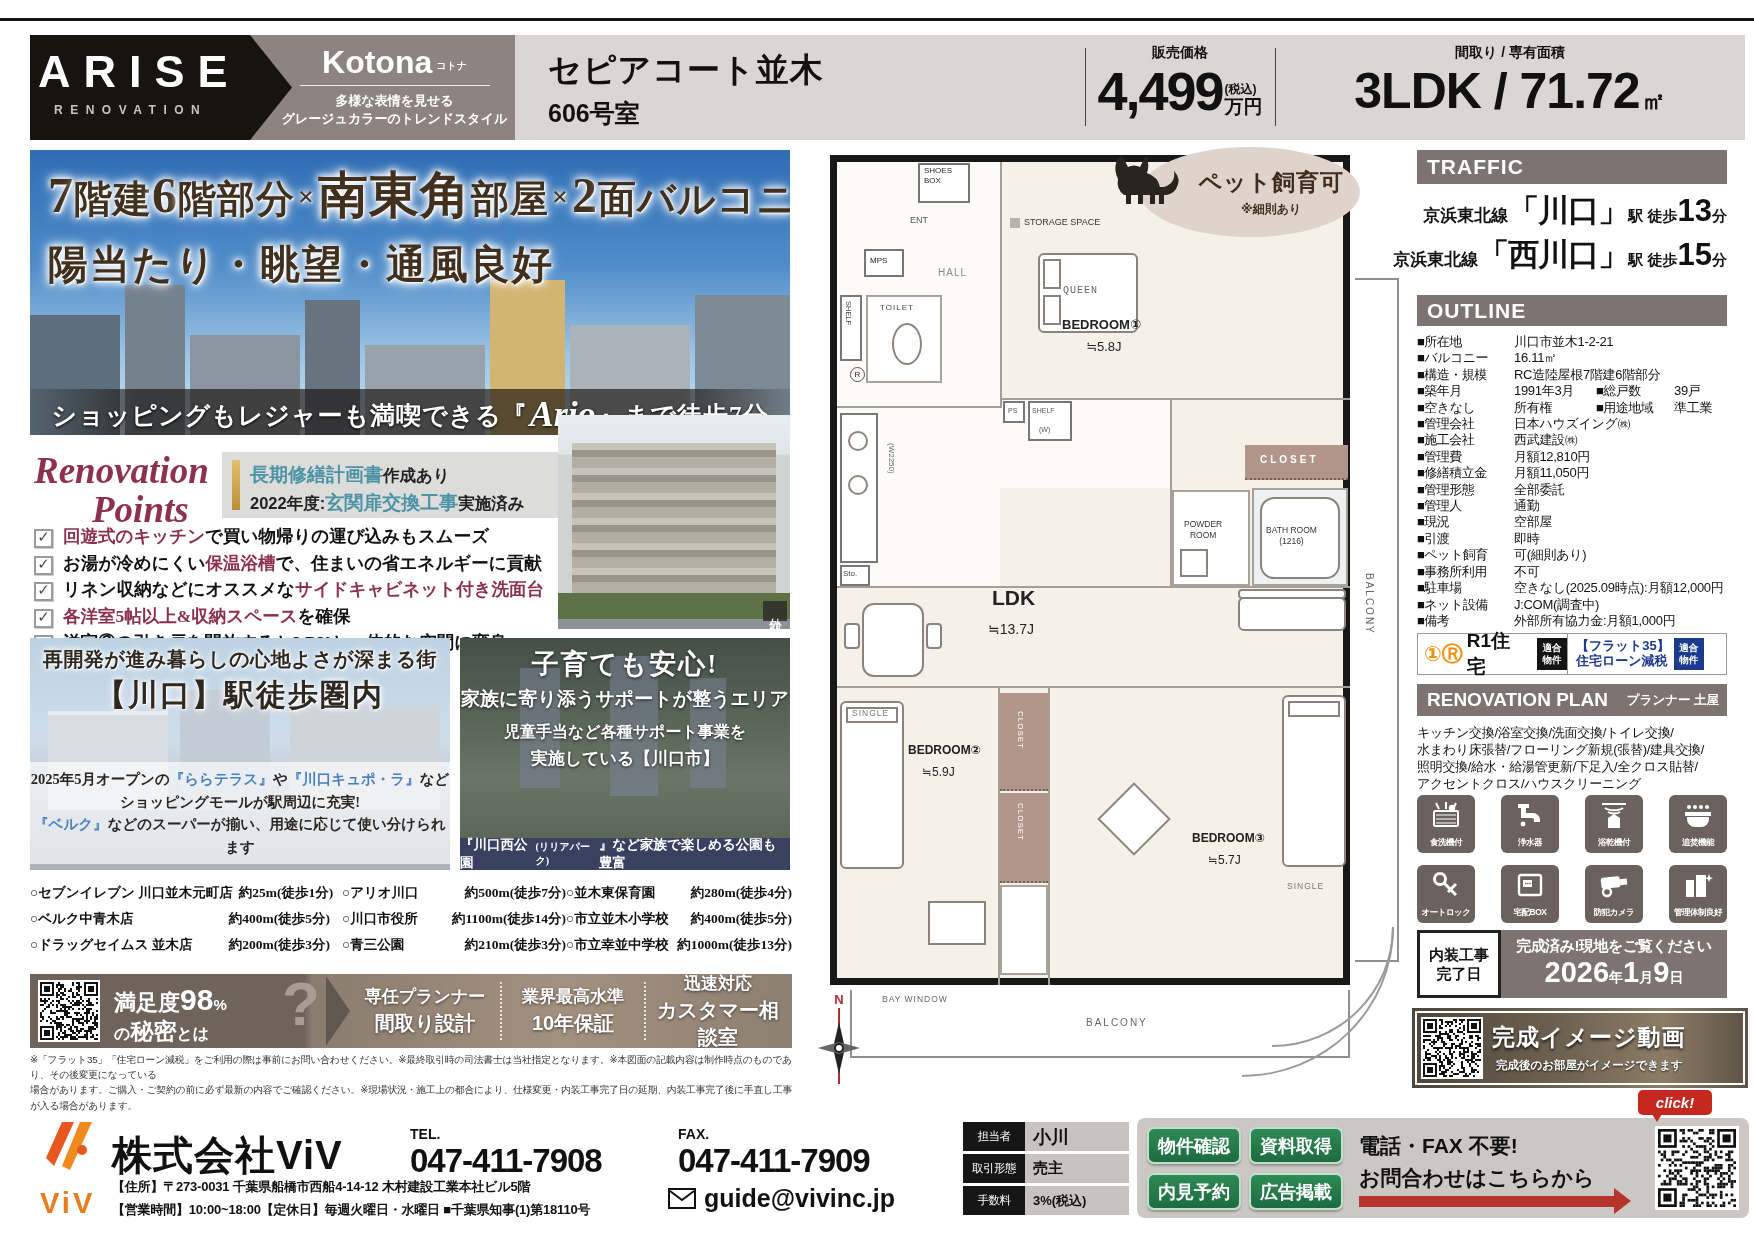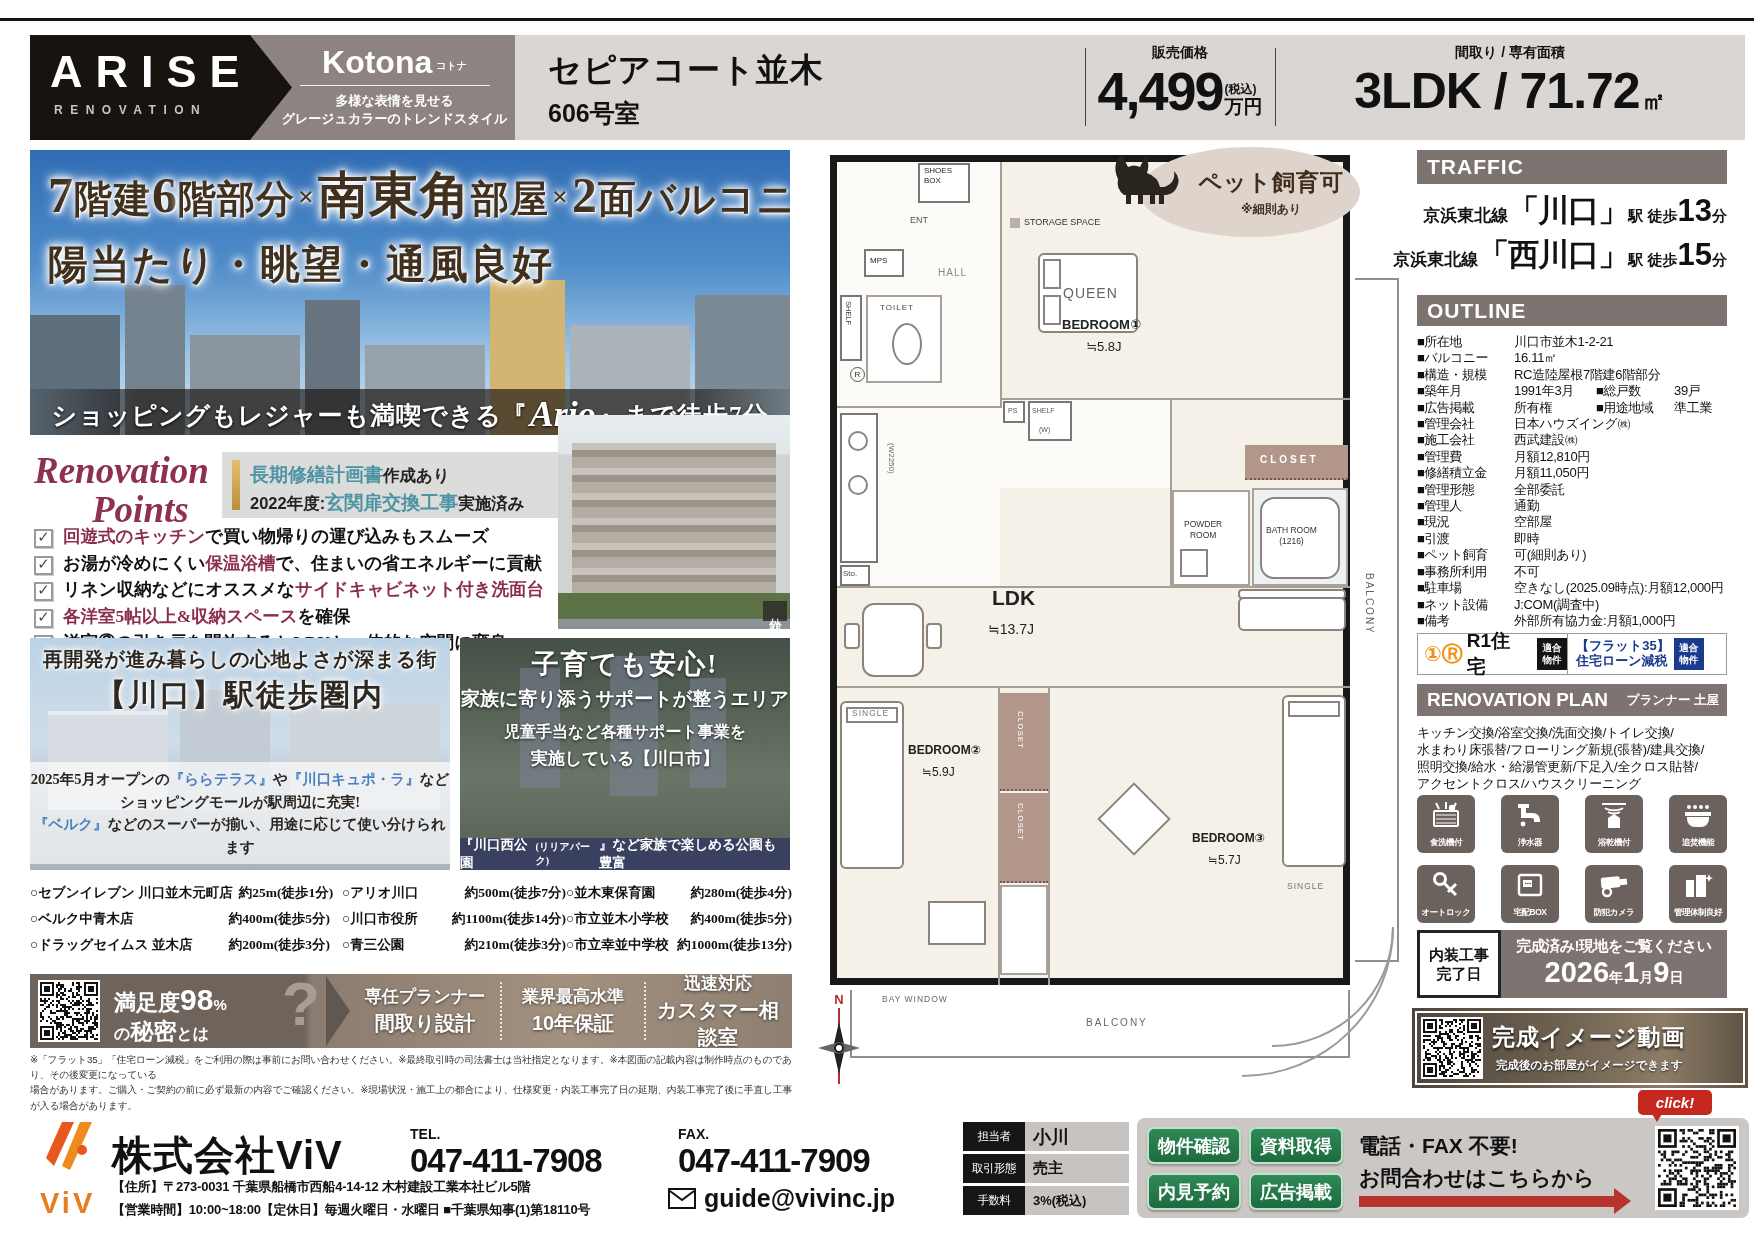--- a/index.html
+++ b/index.html
@@ -5,21 +5,21 @@
   html,body{margin:0;padding:0;background:#eee}
   #page{position:relative;width:1754px;height:1241px;background:#fff;overflow:hidden;
         font-family:"Liberation Sans","DejaVu Sans",sans-serif;color:#111}
   .abs{position:absolute}
   .ser{font-family:"Liberation Serif","DejaVu Serif",serif}
   
   #topline{left:0;top:18px;width:1754px;height:3px;background:#141414}
   
   #h-arise{left:30px;top:35px;width:262px;height:105px;background:#17130f;z-index:3;
            clip-path:polygon(0 0,84% 0,100% 50%,84% 100%,0 100%);padding-top:14px;box-sizing:border-box}
-  #h-arise .l1{font-size:45px;font-weight:900;color:#fff;letter-spacing:13px;padding-left:20px;line-height:1}
+  #h-arise .l1{font-size:45px;font-weight:900;color:#fff;letter-spacing:13px;padding-left:8px;line-height:1}
   #h-arise .l2{font-size:12px;font-weight:bold;color:#c9c4c0;letter-spacing:7.5px;padding-left:24px;margin-top:9px}
   #h-kotona{left:246px;top:35px;width:269px;height:105px;background:#8d8380;z-index:2;color:#fff;
             text-align:center;box-sizing:border-box;padding:10px 0 0 28px}
   #h-kotona .nm{font-size:32px;font-weight:900;line-height:1.1}
   #h-kotona .rb{font-size:10px;font-weight:bold;vertical-align:4px;margin-left:4px}
   #h-kotona .dv{width:190px;height:1px;background:#fff;opacity:.85;margin:5px auto 6px}
   #h-kotona .tg{font-size:13px;font-weight:bold;line-height:1.35}
   #h-band{left:515px;top:35px;width:1230px;height:105px;background:#d9d6d3;z-index:1}
   #h-prop{left:548px;top:48px;z-index:2}
   #h-prop .pn{font-size:33px;font-weight:900;letter-spacing:1px}
@@ -791,21 +791,21 @@
     <div id="fp-labels">
         <span class="fp-lab" style="left: 114px; top: 21px; font-size: 8px;">SHOES
 BOX</span>
         <span class="fp-lab" style="left: 100px; top: 70px; font-size: 9px; color: rgb(85, 85, 85);">ENT</span>
         <span class="fp-lab" style="left: 214px; top: 72px; font-size: 9px; color: rgb(51, 51, 51);">STORAGE SPACE</span>
         <span class="fp-lab" style="left: 60px; top: 111px; font-size: 8px;">MPS</span>
         <span class="fp-lab" style="left: 128px; top: 122px; font-size: 10px; color: rgb(136, 136, 136); letter-spacing: 1px;">HALL</span>
         <span class="fp-lab fp-v" style="left: 34px; top: 156px; font-size: 7.5px; color: rgb(68, 68, 68);">SHELF</span>
         <span class="fp-lab" style="left: 70px; top: 158px; font-size: 8px; color: rgb(68, 68, 68); letter-spacing: 1px;">TOILET</span>
         <span class="fp-lab fp-circ" style="left: 40px; top: 222px; font-size: 8px;">R</span>
-        <span class="fp-lab" style="left: 253px; top: 140px; font-size: 14px; color: rgb(102, 102, 102); letter-spacing: 1px;">QUEEN</span>
+        <span class="fp-lab" style="left: 253px; top: 140px; font-size: 10px; color: rgb(102, 102, 102); letter-spacing: 1px; font-family: Liberation Mono, monospace;">QUEEN</span>
         <span class="fp-lab" style="left: 252px; top: 172px; font-size: 13px; font-weight: bold;">BEDROOM①</span>
         <span class="fp-lab" style="left: 276px; top: 194px; font-size: 13px;">≒5.8J</span>
         <span class="fp-lab" style="left: 198px; top: 262px; font-size: 7px; color: rgb(85, 85, 85);">PS</span>
         <span class="fp-lab" style="left: 222px; top: 262px; font-size: 7px; color: rgb(85, 85, 85);">SHELF</span>
         <span class="fp-lab" style="left: 229px; top: 281px; font-size: 7px; color: rgb(85, 85, 85);">(W)</span>
         <span class="fp-lab" style="left: 450px; top: 309px; font-size: 10px; color: rgb(255, 255, 255); font-weight: bold; letter-spacing: 3px;">CLOSET</span>
         <span class="fp-lab fp-v" style="left: 76px; top: 298px; font-size: 8px; color: rgb(102, 102, 102);">(W2250)</span>
         <span class="fp-lab" style="left: 33px; top: 424px; font-size: 8px; color: rgb(68, 68, 68);">Sto.</span>
         <span class="fp-lab" style="left: 374px; top: 374px; font-size: 8.5px; color: rgb(51, 51, 51); text-align: center;">POWDER
 ROOM</span>
@@ -882,21 +882,21 @@
         <span class="ol-lab">■構造・規模</span>
         <span class="ol-val">RC造陸屋根7階建6階部分</span>
       </div>
       <div class="ol-row">
         <span class="ol-lab">■築年月</span>
         <span class="ol-val short">1991年3月</span>
         <span class="ol-lab2">■総戸数</span>
         <span class="ol-val">39戸</span>
       </div>
       <div class="ol-row">
-        <span class="ol-lab">■広告掲載</span>
+        <span class="ol-lab">■空きなし</span>
         <span class="ol-val short">所有権</span>
         <span class="ol-lab2">■用途地域</span>
         <span class="ol-val">準工業</span>
       </div>
       <div class="ol-row">
         <span class="ol-lab">■管理会社</span>
         <span class="ol-val">日本ハウズイング㈱</span>
       </div>
       <div class="ol-row">
         <span class="ol-lab">■施工会社</span>

